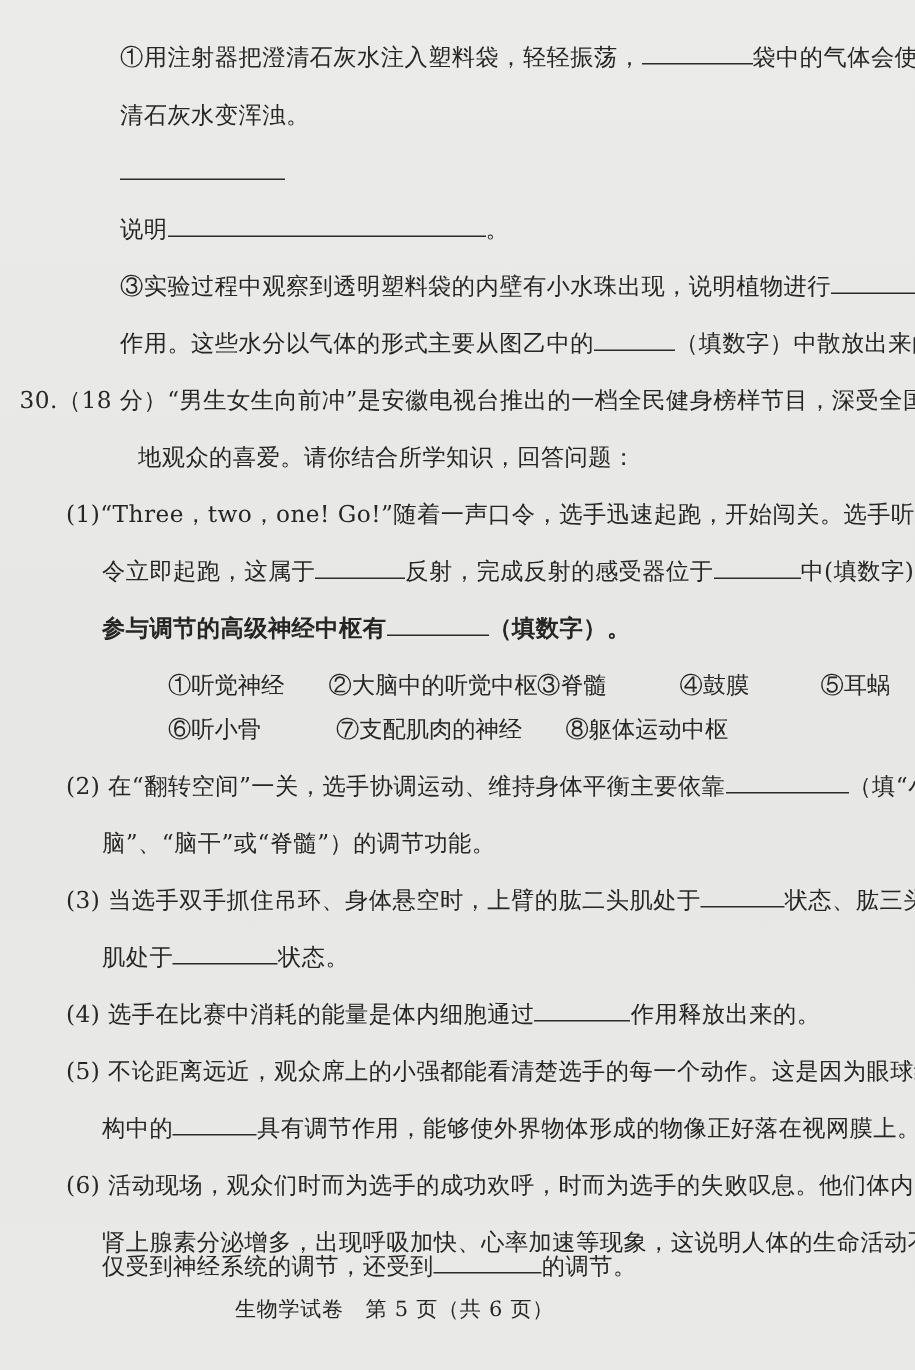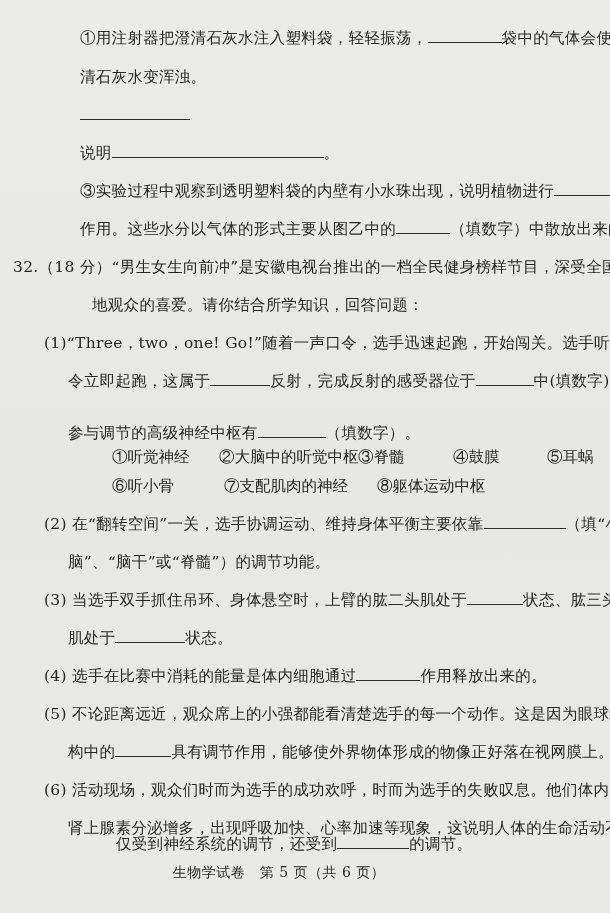--- a/index.html
+++ b/index.html
@@ -24,21 +24,21 @@
   .blank {
     display: inline-block;
     border-bottom: 1px solid #2b2b2b;
     height: 14px;
     vertical-align: baseline;
   }
   .opts { position: absolute; font-size: 15.5px; line-height: 20px; white-space: nowrap; }
   .opt { position: absolute; top: 0; margin-left: 44px; }
   .footer {
     position: absolute; top: 864px; left: 0; width: 526px;
-    text-align: center; font-size: 14px; letter-spacing: 0.5px; margin-left: 16px;
+    text-align: center; font-size: 14px; letter-spacing: 0.5px;
   }
 </style>
 </head>
 <body>
 
 <div class="page">
 
   <div class="line" style="top:28px;left:80px;">
     <span>①用注射器把澄清石灰水注入塑料袋，轻轻振荡，</span><span class="blank" style="width:74px"></span><span>袋中的气体会使澄</span>
   </div>
@@ -52,29 +52,29 @@
   </div>
 
   <div class="line" style="top:181px;left:80px;">
     <span>③实验过程中观察到透明塑料袋的内壁有小水珠出现，说明植物进行</span><span class="blank" style="width:68px"></span>
   </div>
   <div class="line" style="top:219px;left:80px;">
     <span>作用。这些水分以气体的形式主要从图乙中的</span><span class="blank" style="width:54px"></span><span>（填数字）中散放出来的。</span>
   </div>
 
   <div class="line" style="top:257px;left:13px;">
-    <span>32.</span><span>（18 分）</span><span>“男生女生向前冲”是安徽电视台推出的一档全民健身榜样节目，深受全国各</span>
+    <span>30.</span><span>（18 分）</span><span>“男生女生向前冲”是安徽电视台推出的一档全民健身榜样节目，深受全国各</span>
   </div>
   <div class="line" style="top:295px;left:48px;margin-left:44px;">地观众的喜爱。请你结合所学知识，回答问题：</div>
 
   <div class="line" style="top:333px;left:44px;">(1)“Three，two，one! Go!”随着一声口令，选手迅速起跑，开始闯关。选手听到口</div>
   <div class="line" style="top:371px;left:68px;">
     <span>令立即起跑，这属于</span><span class="blank" style="width:60px"></span><span>反射，完成反射的感受器位于</span><span class="blank" style="width:58px"></span><span>中(填数字)，</span>
   </div>
-  <div class="line" style="top:423px;left:68px;">
+  <div class="line" style="top:409px;left:68px;font-weight:bold;">
     <span>参与调节的高级神经中枢有</span><span class="blank" style="width:68px"></span><span>（填数字）。</span>
   </div>
 
   <div class="opts" style="top:447px;left:68px;width:520px;height:20px;">
     <span class="opt" style="left:0px">①听觉神经</span>
     <span class="opt" style="left:107px">②大脑中的听觉中枢</span>
     <span class="opt" style="left:246px">③脊髓</span>
     <span class="opt" style="left:341px">④鼓膜</span>
     <span class="opt" style="left:435px">⑤耳蜗</span>
   </div>
@@ -100,18 +100,18 @@
     <span>(4) 选手在比赛中消耗的能量是体内细胞通过</span><span class="blank" style="width:64px"></span><span>作用释放出来的。</span>
   </div>
 
   <div class="line" style="top:704px;left:44px;">(5) 不论距离远近，观众席上的小强都能看清楚选手的每一个动作。这是因为眼球结</div>
   <div class="line" style="top:742px;left:68px;">
     <span>构中的</span><span class="blank" style="width:56px"></span><span>具有调节作用，能够使外界物体形成的物像正好落在视网膜上。</span>
   </div>
 
   <div class="line" style="top:780px;left:44px;">(6) 活动现场，观众们时而为选手的成功欢呼，时而为选手的失败叹息。他们体内的</div>
   <div class="line" style="top:818px;left:68px;">肾上腺素分泌增多，出现呼吸加快、心率加速等现象，这说明人体的生命活动不</div>
-  <div class="line" style="top:832px;left:68px;top:834px;margin-left:48px;">
+  <div class="line" style="top:832px;left:68px;top:834px;">
     <span>仅受到神经系统的调节，还受到</span><span class="blank" style="width:72px"></span><span>的调节。</span>
   </div>
 
   <div class="footer">生物学试卷　第 5 页（共 6 页）</div>
 </div>
 
 </body></html>

